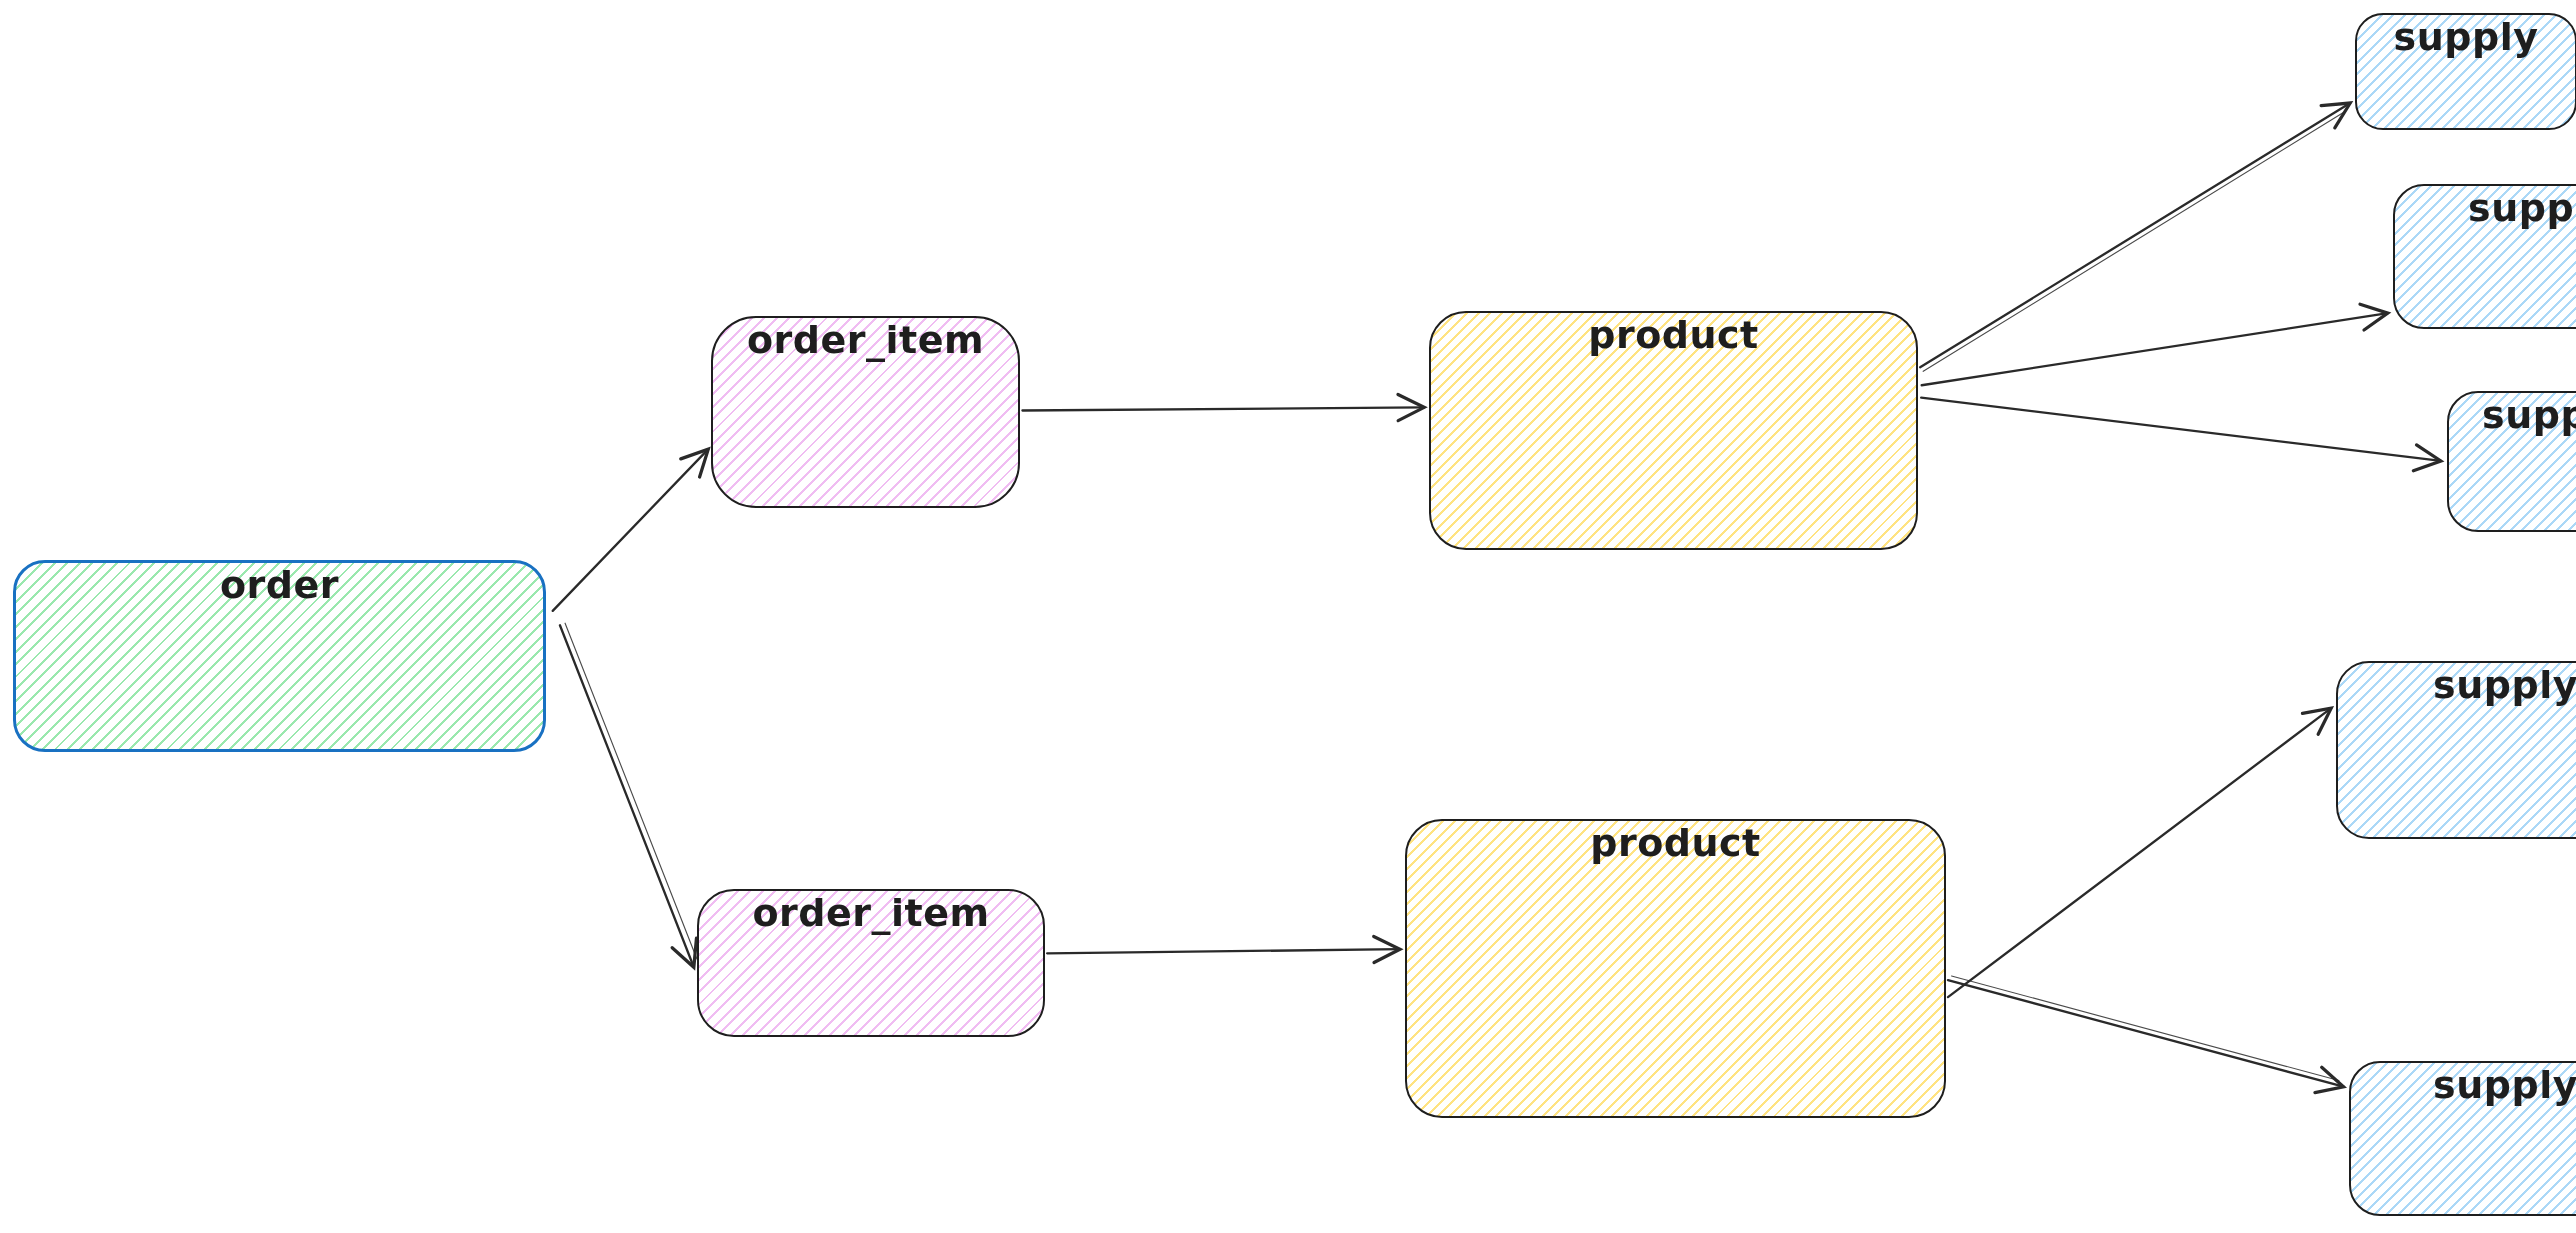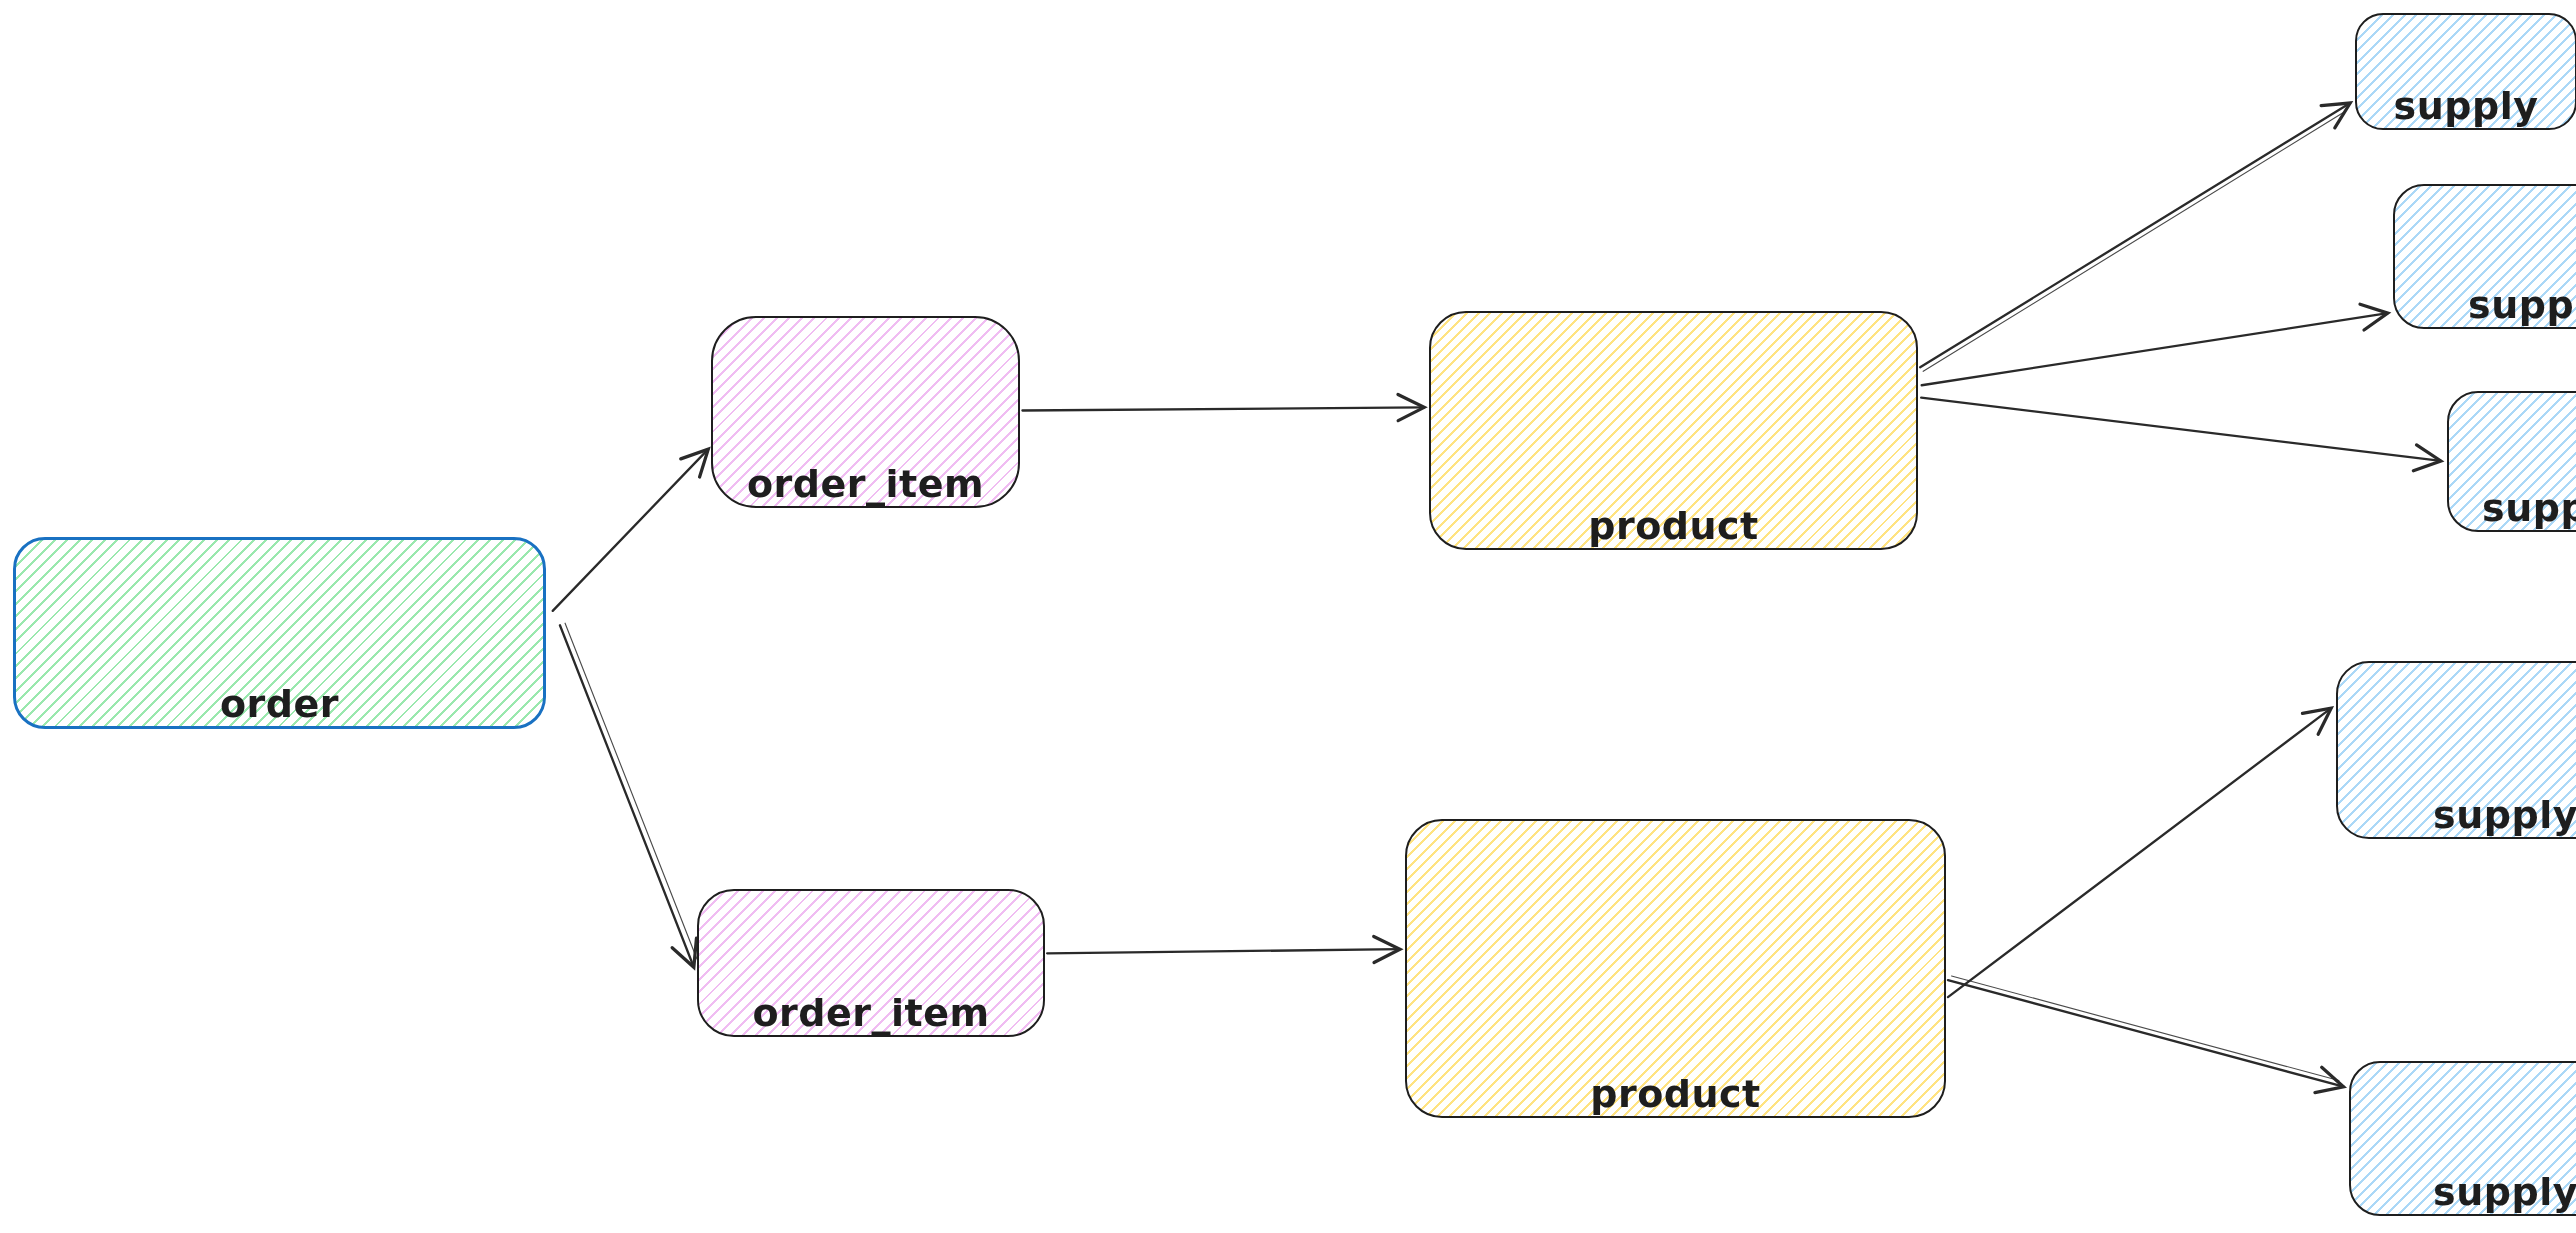--- a/index.html
+++ b/index.html
@@ -34,21 +34,21 @@
     fill: none;
     stroke: #2a2a2a;
     stroke-width: 2.2;
     stroke-linecap: round;
     opacity: 0.85;
   }
   .node {
     position: absolute;
     box-sizing: border-box;
     display: flex;
-    align-items: flex-end;
+    align-items: flex-start;
     justify-content: center;
     border: 2.6px solid #1e1e1e;
   }
   .node .label {
     color: #1e1e1e;
     font-weight: bold;
     font-size: 38px;
     letter-spacing: 0.5px;
     white-space: nowrap;
     user-select: none;
@@ -67,21 +67,21 @@
       #ffe382 0px, #ffe382 2.1px, transparent 2.1px, transparent 8.2px);
     margin-top: 25px;
   }
   .fill-blue {
     background: repeating-linear-gradient(135deg,
       #abd8f7 0px, #abd8f7 2.1px, transparent 2.1px, transparent 8.2px);
   }
   .stroke-blue { border-color: #1971c2; border-width: 3.6px; }
 
   
-  #node-order             { left: 13px;   top: 537px; width: 533px; height: 192px; border-radius: 32px; }
+  #node-order             { left: 13px;   top: 560px; width: 533px; height: 192px; border-radius: 32px; }
   #node-order-item-top    { left: 711px; top: 316px;  width: 309px;  height: 192px; border-radius: 45px; }
   #node-order-item-bottom { left: 697px; top: 889px; width: 348px;  height: 148px; border-radius: 37px; }
   #node-product-top       { left: 1429px; top: 286px;  width: 489px;  height: 239px; border-radius: 37px; }
   #node-product-bottom    { left: 1405px; top: 794px; width: 541px; height: 299px; border-radius: 37px; }
   #node-supply-1          { left: 2355px; top: 13px;   width: 222px;  height: 117px; border-radius: 28px; }
   #node-supply-2          { left: 2393px; top: 184px;  width: 295px;  height: 145px; border-radius: 31px; }
   #node-supply-3          { left: 2447px; top: 391px;  width: 215px;  height: 141px; border-radius: 31px; }
   #node-supply-4          { left: 2336px; top: 661px; width: 339px;  height: 178px; border-radius: 33px; }
   #node-supply-5          { left: 2349px; top: 1061px; width: 313px;  height: 155px; border-radius: 31px; }
 </style>

